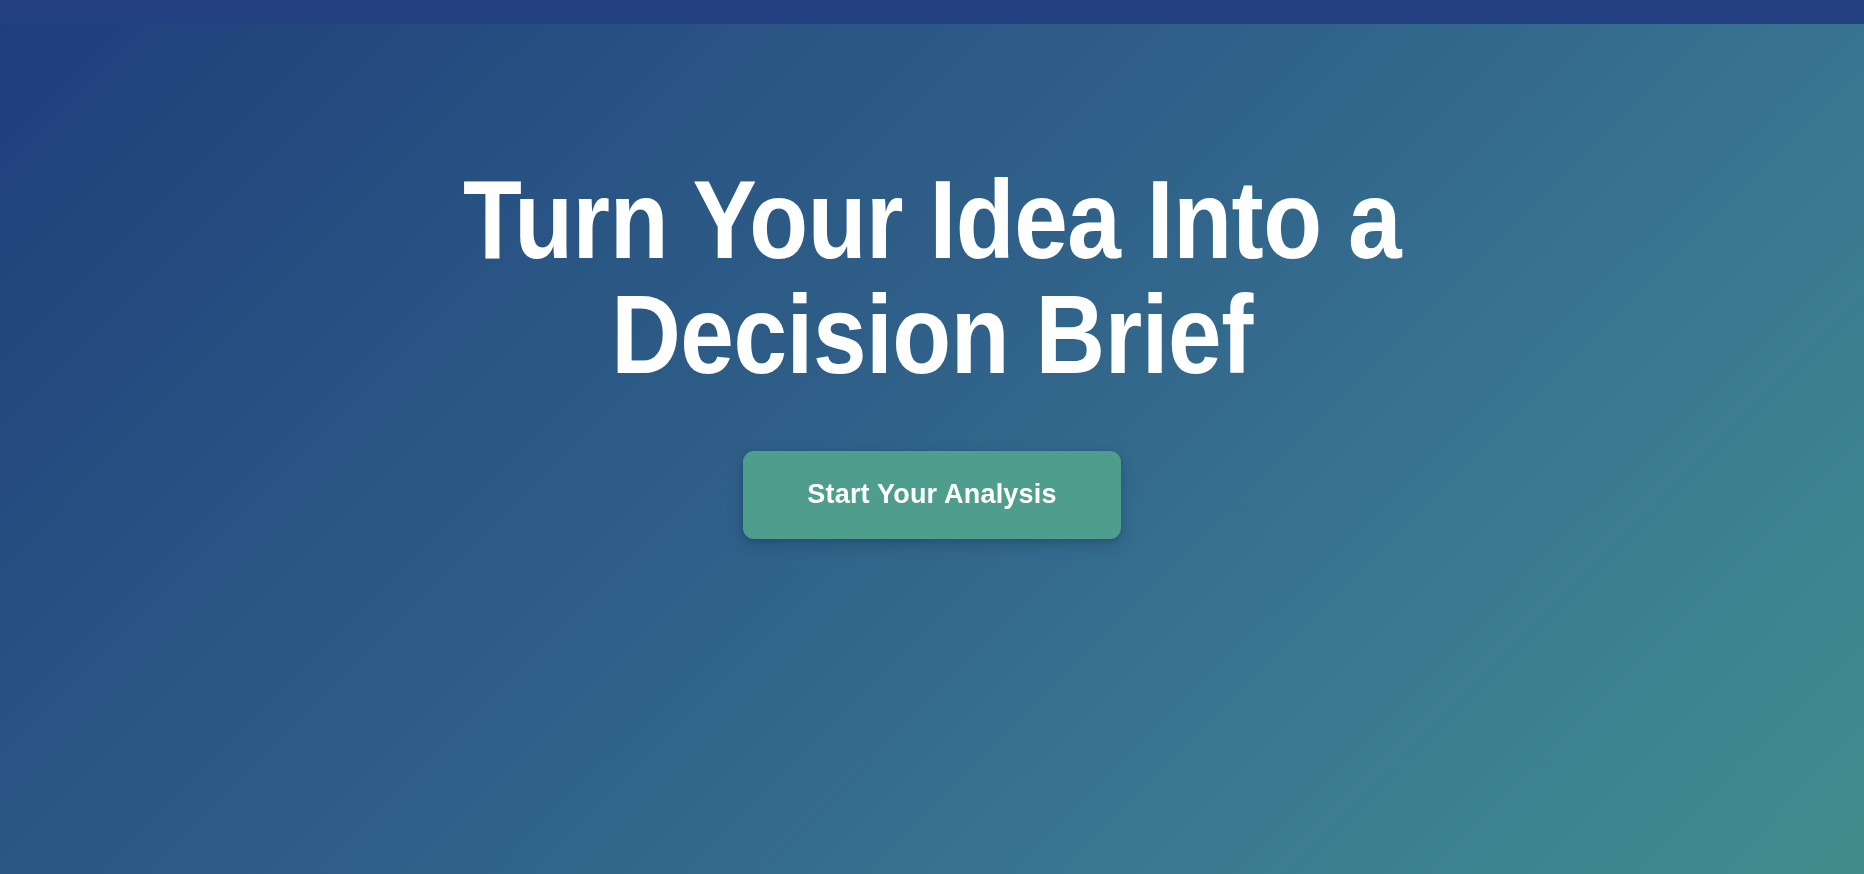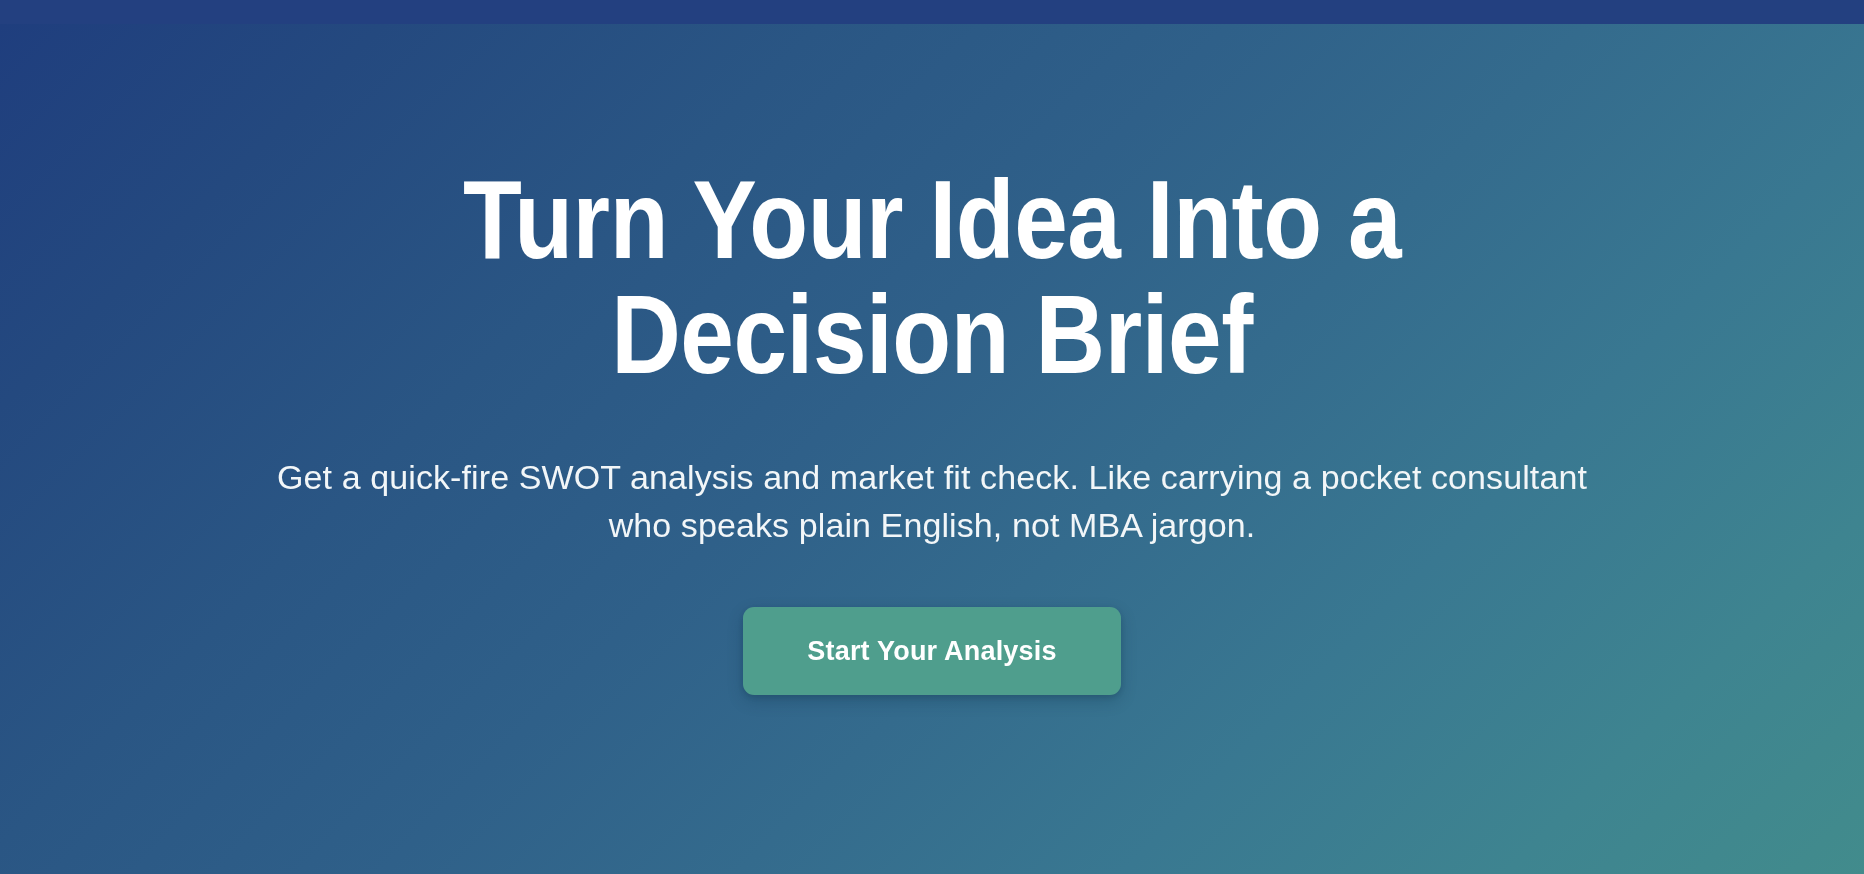--- a/index.html
+++ b/index.html
@@ -100,20 +100,19 @@
   }
 </style>
 </head>
 <body>
 
 <div id="hero">
   <div id="hero-inner">
 
     <h1 class="headline">Turn Your Idea Into a Decision Brief</h1>
 
-    <p class="subhead">Get a quick-fire SWOT analysis and market fit check. Like carrying a pocket consultant who speaks plain English, not MBA jargon.</p>
 
     <div class="cta-wrap">
       <button class="cta-button">Start Your Analysis</button>
     </div>
 
   </div>
 </div>
 
 </body></html>

